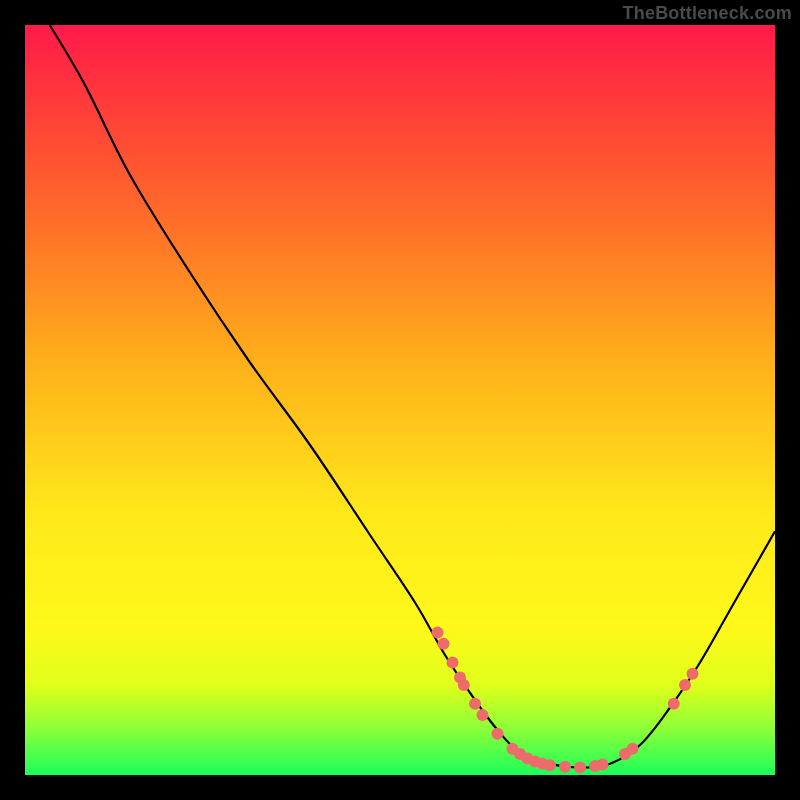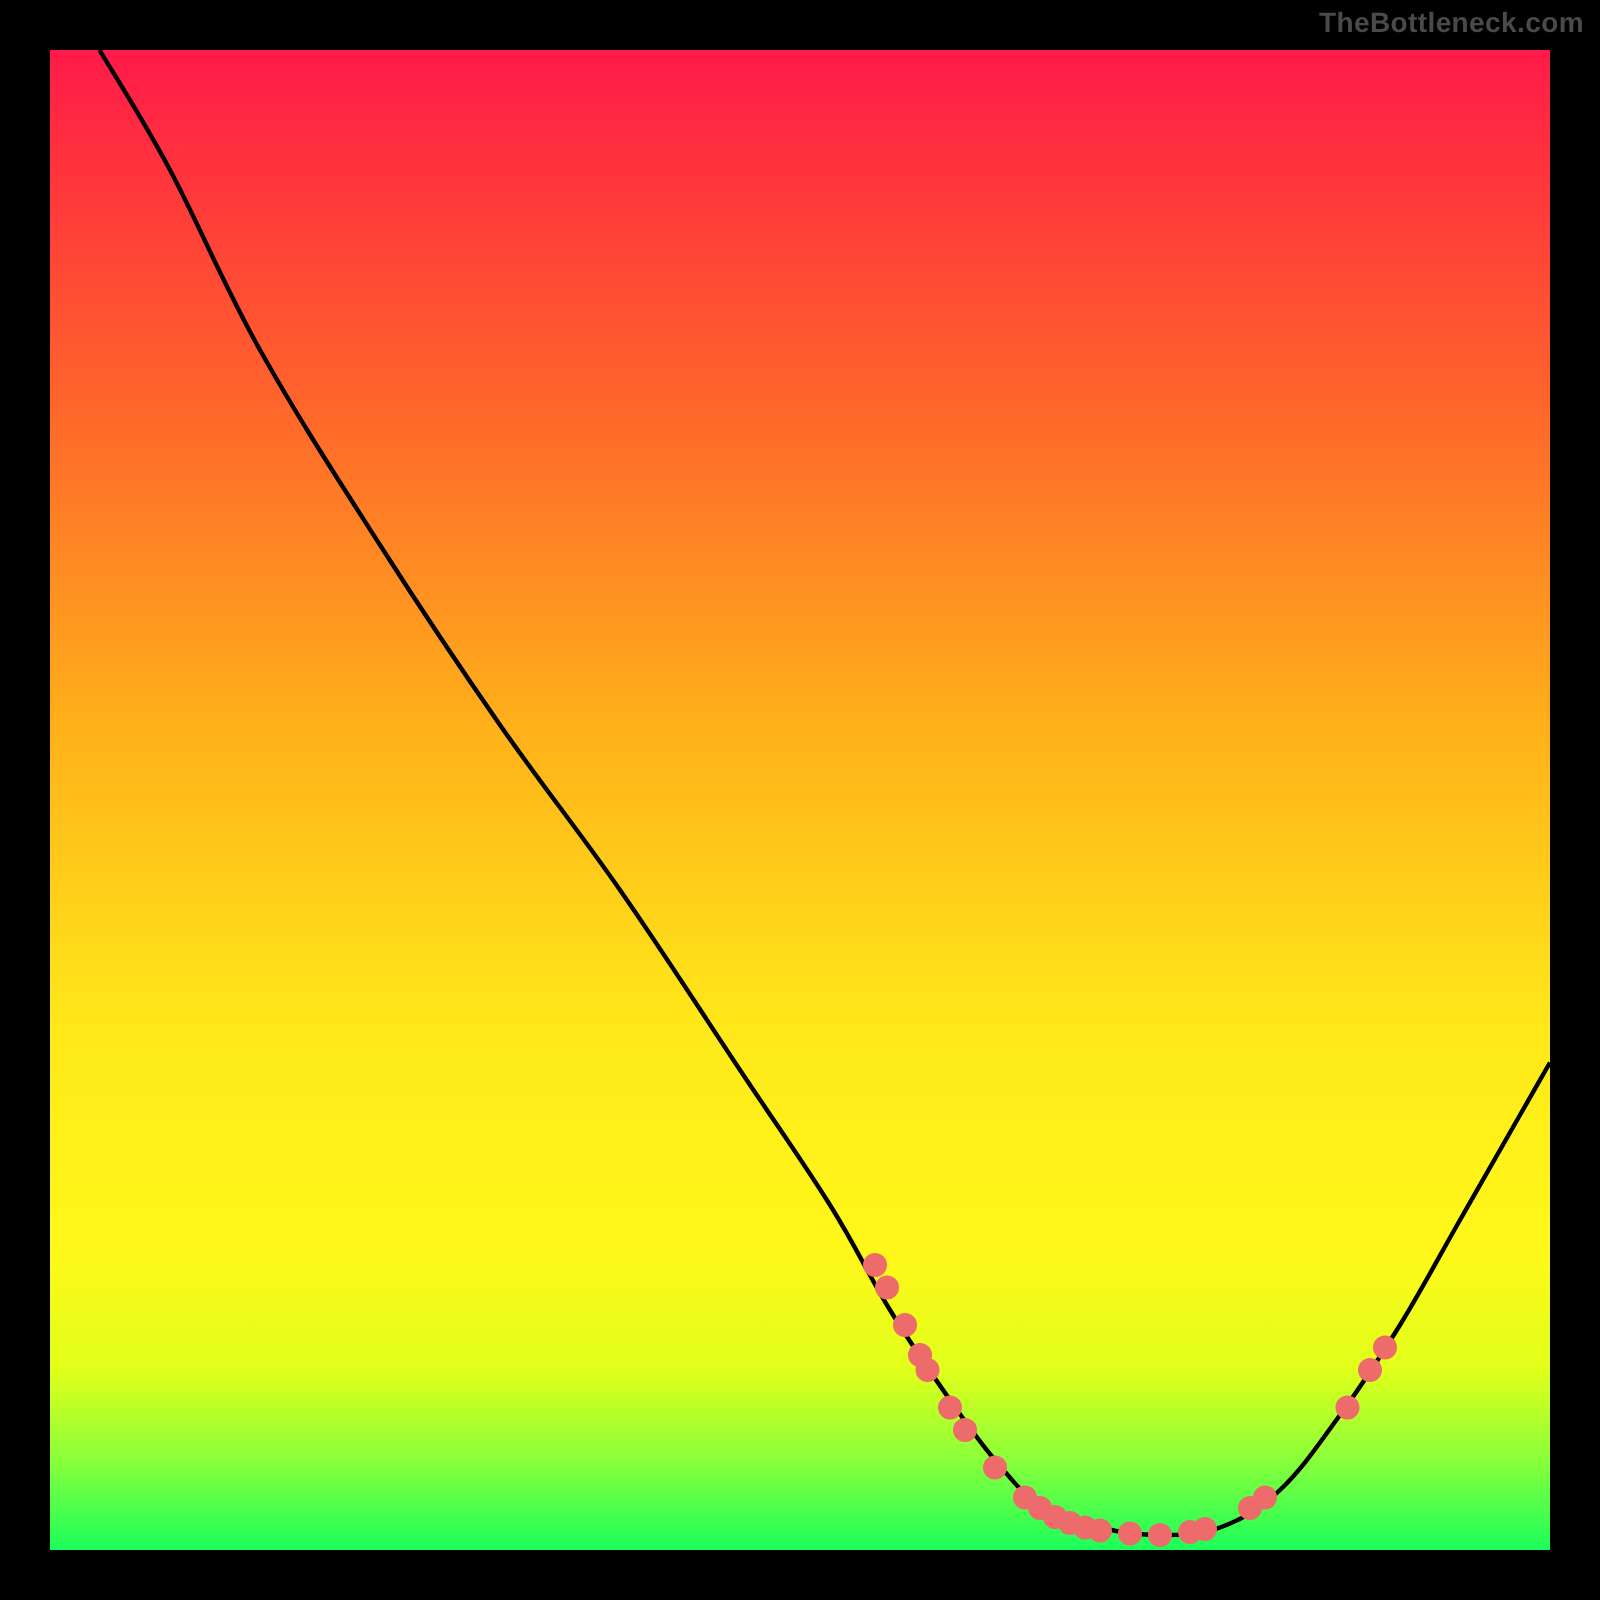--- a/index.html
+++ b/index.html
@@ -28,21 +28,21 @@
       #e0ff1a 88%,
       #8aff3a 94%,
       #1aff5a 100%
     );
   }
   .attrib {
     position: absolute;
     top: 3px;
     right: 8px;
     color: #4a4a4a;
-    font-size: 14px;
+    font-size: 18px;
     font-weight: bold;
     letter-spacing: 0.2px;
   }
   svg {
     position: absolute;
     left: 0;
     top: 0;
   }
 </style>
 </head>

